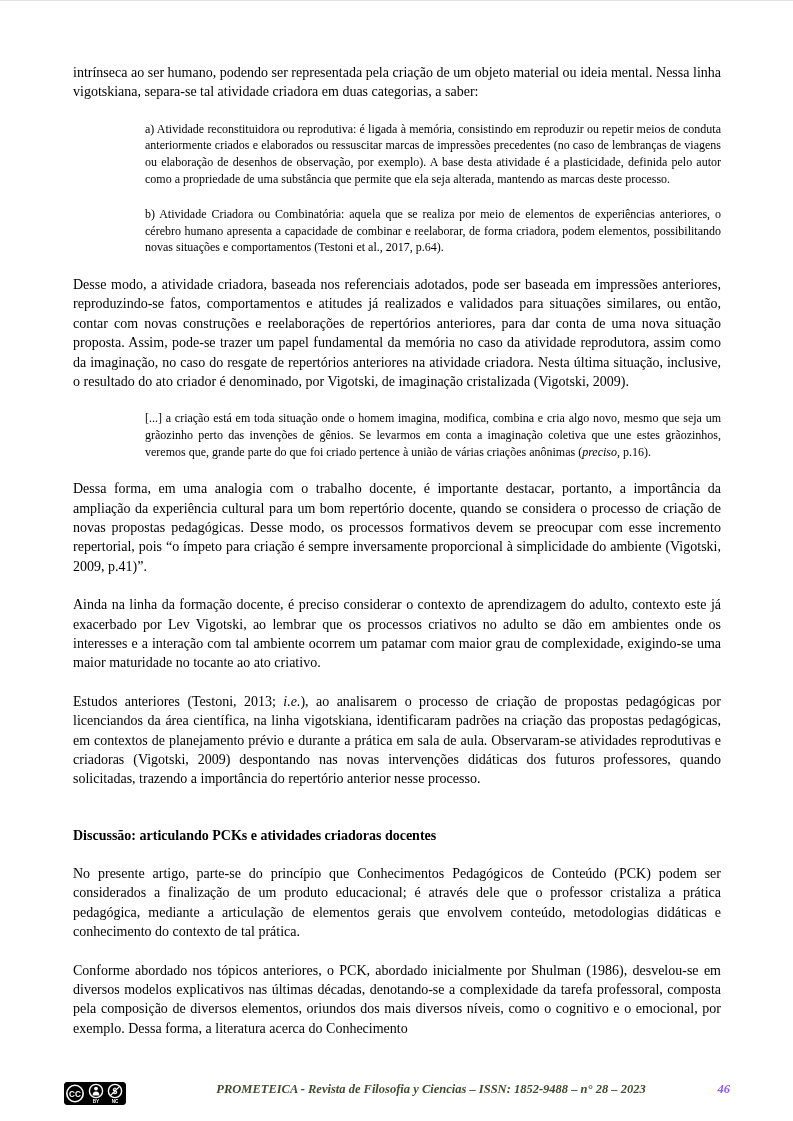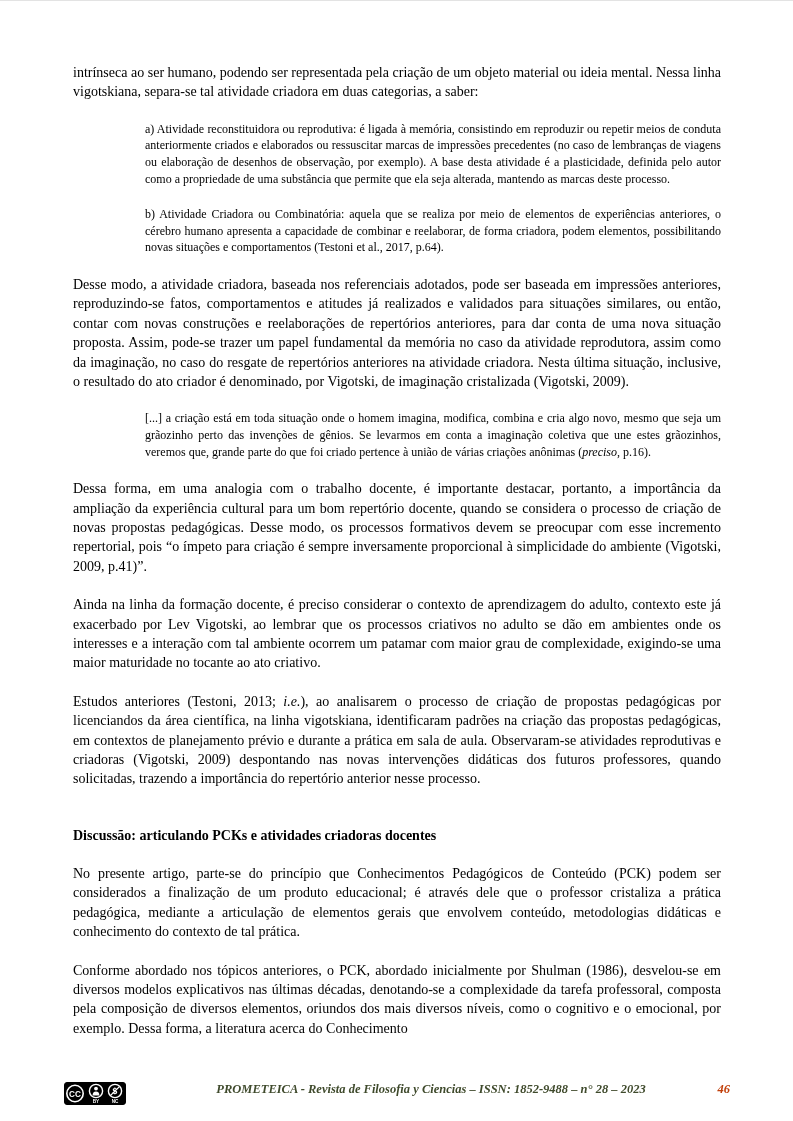--- a/index.html
+++ b/index.html
@@ -56,21 +56,21 @@
     color: #3f4a2c;
     padding-left: 40px;
   }
   .footer-pagenum {
     flex: 0 0 auto;
     width: 34px;
     text-align: right;
     font-weight: bold;
     font-style: italic;
     font-size: 12.5px;
-    color: #c2410c;
+    color: #8b5cf6;
   }
 </style>
 </head>
 <body>
 
 <main class="page-body">
     <p class="paragraph">intrínseca ao ser humano, podendo ser representada pela criação de um objeto material ou ideia mental. Nessa linha vigotskiana, separa-se tal atividade criadora em duas categorias, a saber:</p>
     <p class="blockquote">a) Atividade reconstituidora ou reprodutiva: é ligada à memória, consistindo em reproduzir ou repetir meios de conduta anteriormente criados e elaborados ou ressuscitar marcas de impressões precedentes (no caso de lembranças de viagens ou elaboração de desenhos de observação, por exemplo). A base desta atividade é a plasticidade, definida pelo autor como a propriedade de uma substância que permite que ela seja alterada, mantendo as marcas deste processo.</p>
     <p class="blockquote">b) Atividade Criadora ou Combinatória: aquela que se realiza por meio de elementos de experiências anteriores, o cérebro humano apresenta a capacidade de combinar e reelaborar, de forma criadora, podem elementos, possibilitando novas situações e comportamentos (Testoni et al., 2017, p.64).</p>
     <p class="paragraph">Desse modo, a atividade criadora, baseada nos referenciais adotados, pode ser baseada em impressões anteriores, reproduzindo-se fatos, comportamentos e atitudes já realizados e validados para situações similares, ou então, contar com novas construções e reelaborações de repertórios anteriores, para dar conta de uma nova situação proposta. Assim, pode-se trazer um papel fundamental da memória no caso da atividade reprodutora, assim como da imaginação, no caso do resgate de repertórios anteriores na atividade criadora. Nesta última situação, inclusive, o resultado do ato criador é denominado, por Vigotski, de imaginação cristalizada (Vigotski, 2009).</p>

